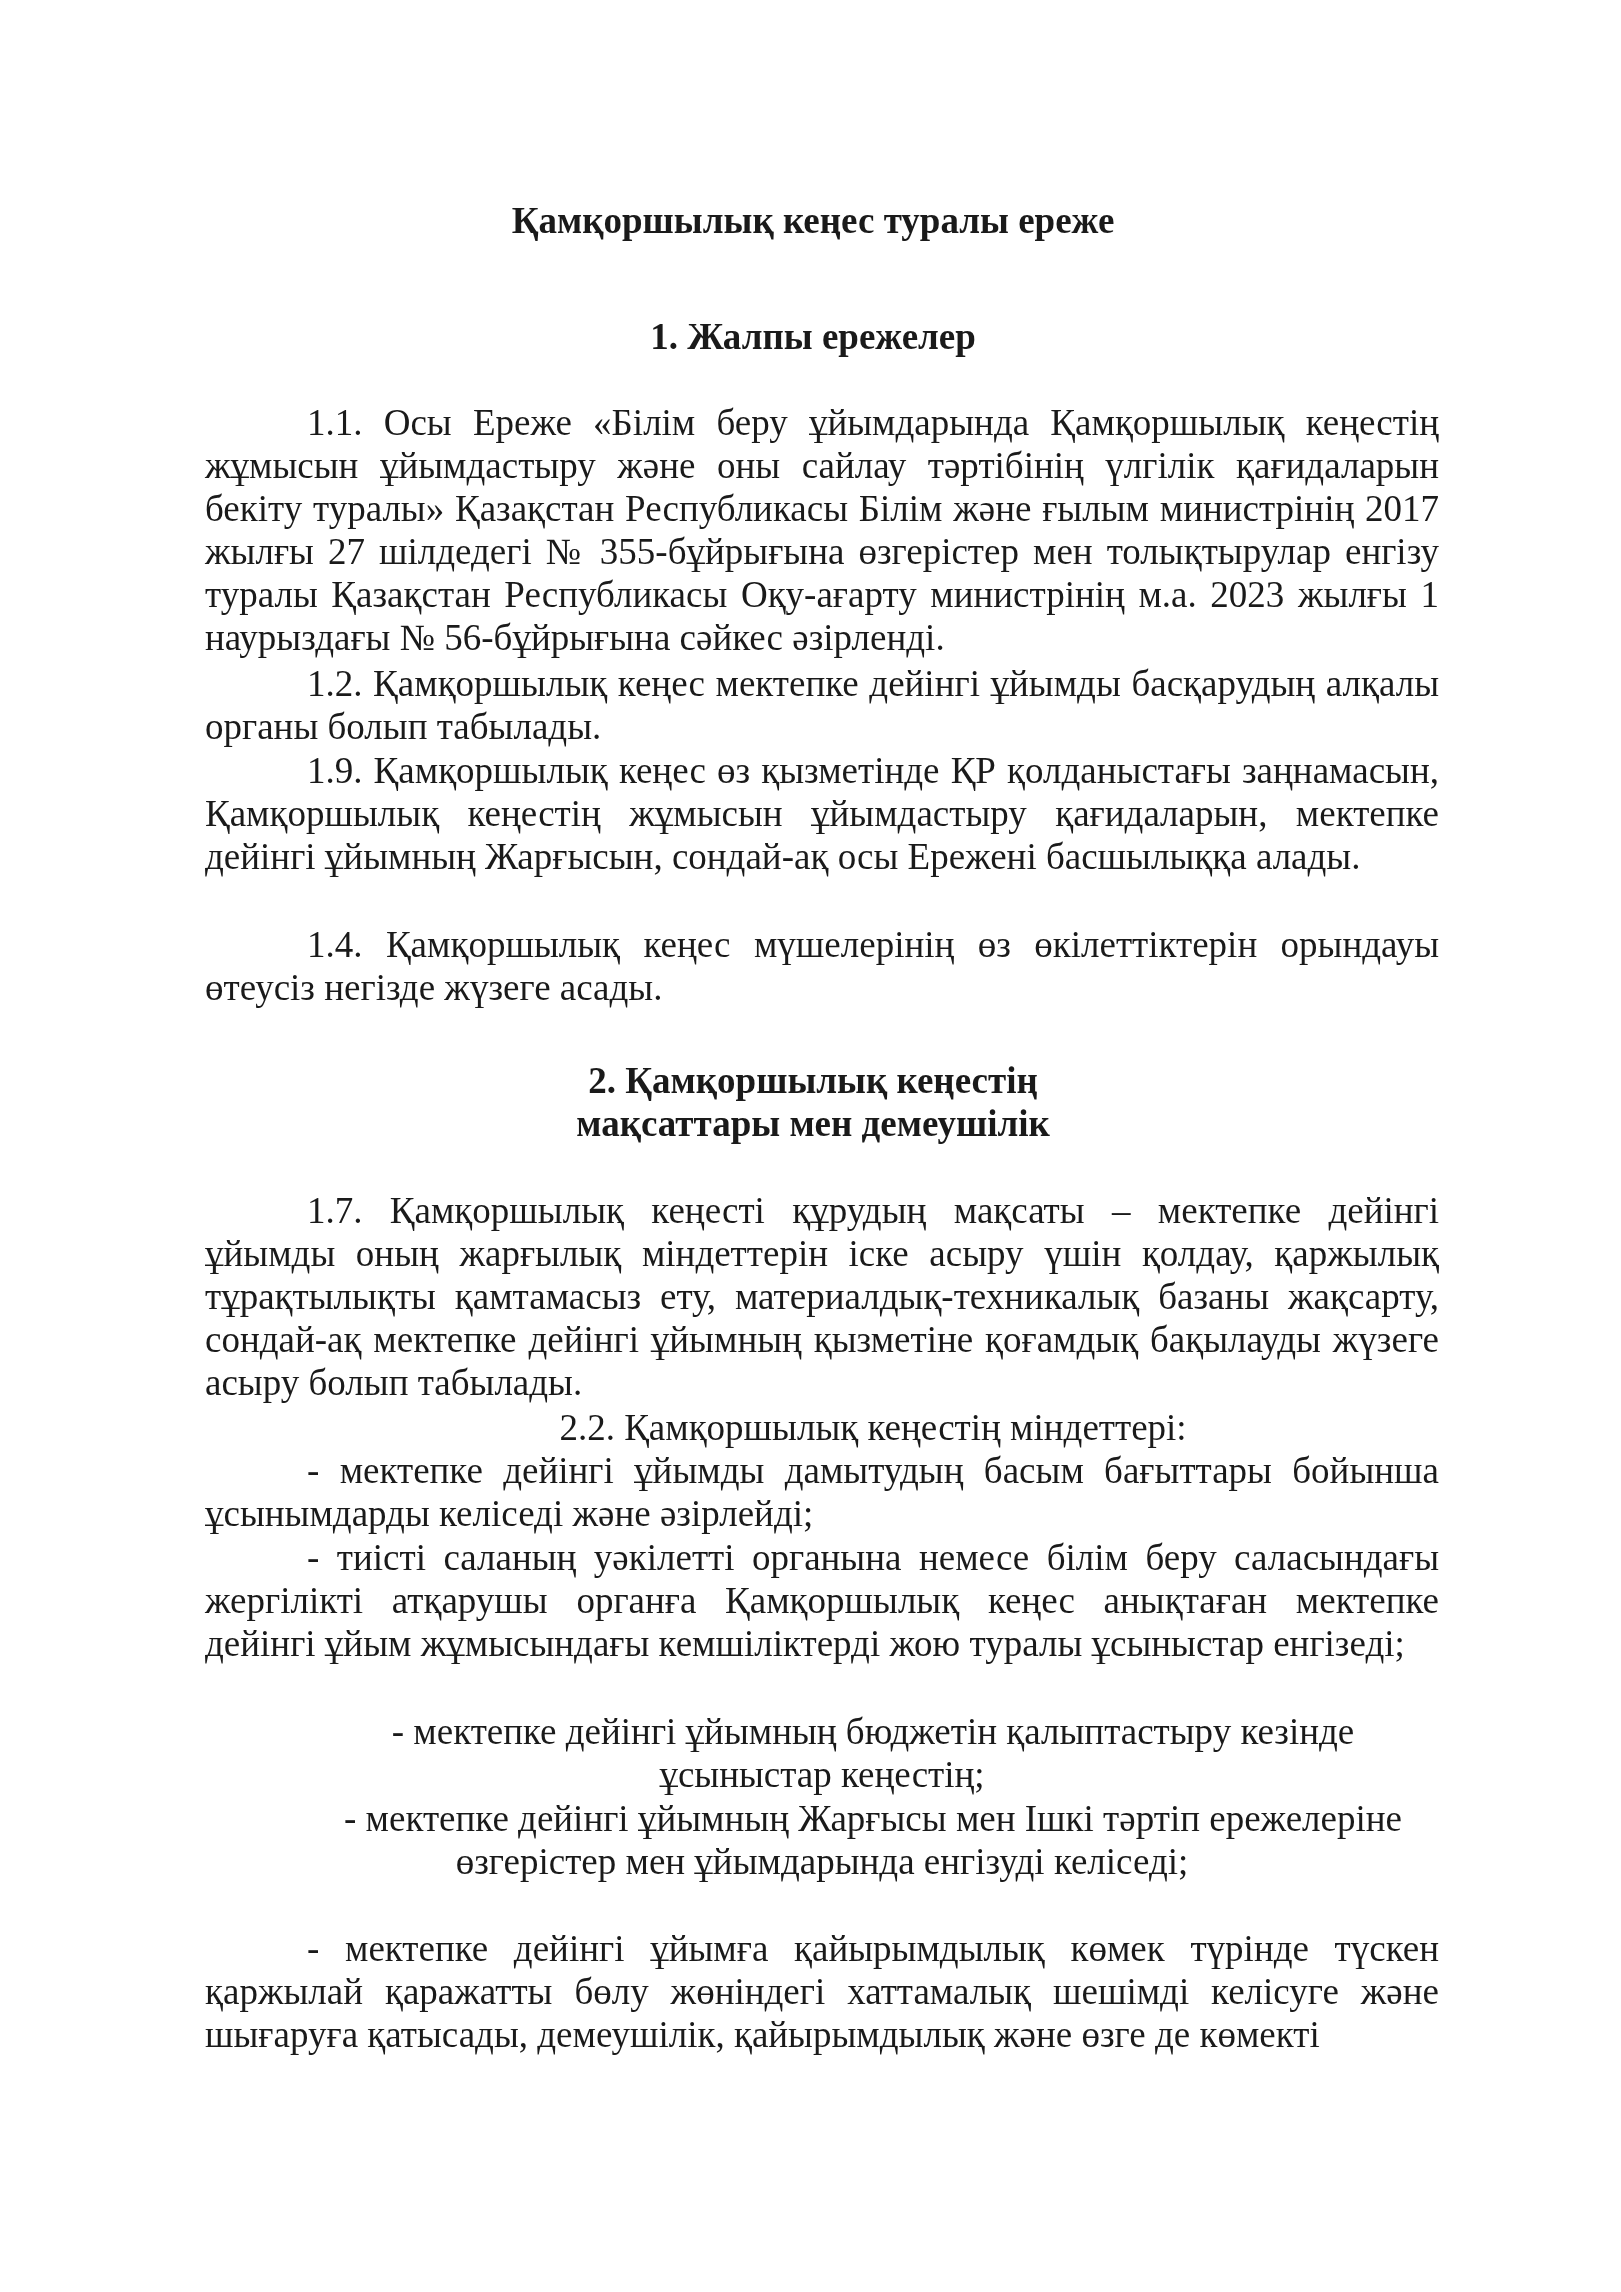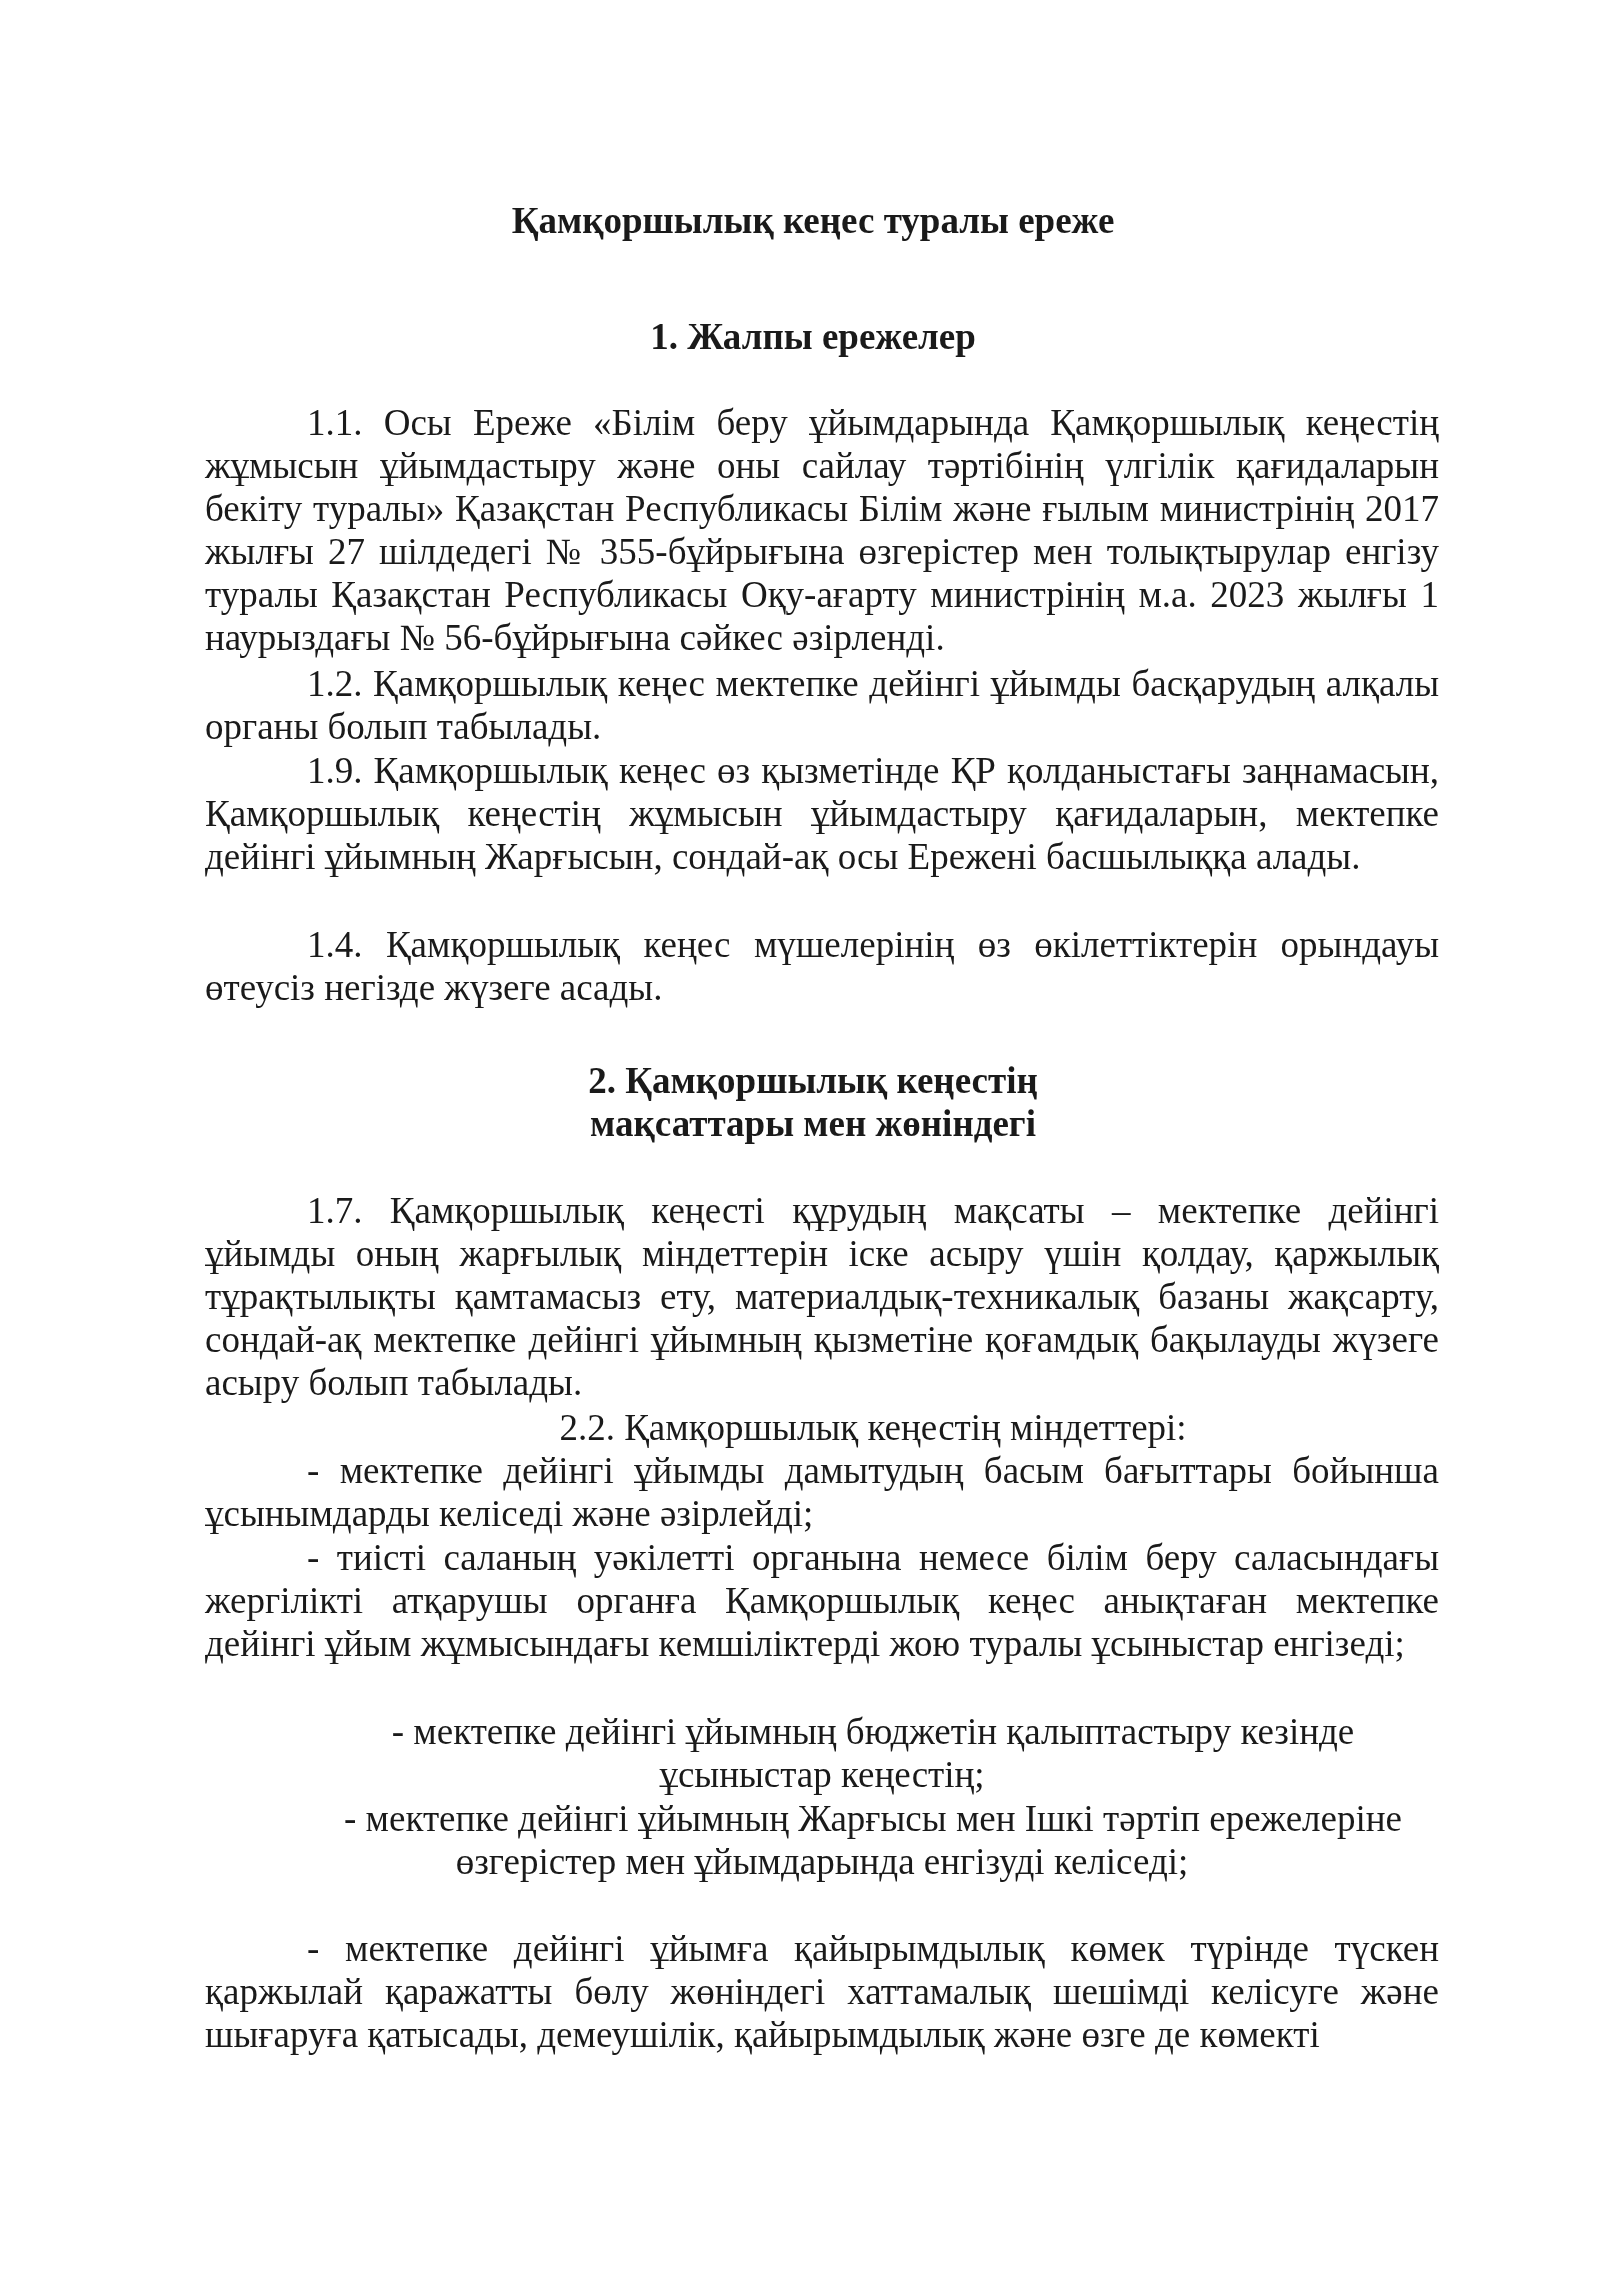--- a/index.html
+++ b/index.html
@@ -36,21 +36,21 @@
     <div class="doc-title">Қамқоршылық кеңес туралы ереже</div>
 
     <div class="sec-heading" style="top:315px;">1. Жалпы ережелер</div>
 
     <p class="para" style="top:400px;">1.1. Осы Ереже «Білім беру ұйымдарында Қамқоршылық кеңестің жұмысын ұйымдастыру және оны сайлау тәртібінің үлгілік қағидаларын бекіту туралы» Қазақстан Республикасы Білім және ғылым министрінің 2017 жылғы 27 шілдедегі № 355-бұйрығына өзгерістер мен толықтырулар енгізу туралы Қазақстан Республикасы Оқу-ағарту министрінің м.а. 2023 жылғы 1 наурыздағы № 56-бұйрығына сәйкес әзірленді.</p>
     <p class="para" style="top:661px;">1.2. Қамқоршылық кеңес мектепке дейінгі ұйымды басқарудың алқалы органы болып табылады.</p>
     <p class="para" style="top:748px;">1.9. Қамқоршылық кеңес өз қызметінде ҚР қолданыстағы заңнамасын, Қамқоршылық кеңестің жұмысын ұйымдастыру қағидаларын, мектепке дейінгі ұйымның Жарғысын, сондай-ақ осы Ережені басшылыққа алады.</p>
     <p class="para" style="top:922px;">1.4. Қамқоршылық кеңес мүшелерінің өз өкілеттіктерін орындауы өтеусіз негізде жүзеге асады.</p>
 
     <div class="sec-heading" style="top:1059px;">2. Қамқоршылық кеңестің</div>
-    <div class="sec-heading" style="top:1102px;">мақсаттары мен жөніндегі</div>
+    <div class="sec-heading" style="top:1102px;">мақсаттары мен демеушілік</div>
 
     <p class="para" style="top:1188px;">1.7. Қамқоршылық кеңесті құрудың мақсаты – мектепке дейінгі ұйымды оның жарғылық міндеттерін іске асыру үшін қолдау, қаржылық тұрақтылықты қамтамасыз ету, материалдық-техникалық базаны жақсарту, сондай-ақ мектепке дейінгі ұйымның қызметіне қоғамдық бақылауды жүзеге асыру болып табылады.</p>
     <p class="para left" style="top:1405px;">2.2. Қамқоршылық кеңестің міндеттері:</p>
     <p class="para" style="top:1448px;">- мектепке дейінгі ұйымды дамытудың басым бағыттары бойынша ұсынымдарды келіседі және әзірлейді;</p>
     <p class="para" style="top:1535px;">- тиісті саланың уәкілетті органына немесе білім беру саласындағы жергілікті атқарушы органға Қамқоршылық кеңес анықтаған мектепке дейінгі ұйым жұмысындағы кемшіліктерді жою туралы ұсыныстар енгізеді;</p>
     <p class="para left" style="top:1709px;">- мектепке дейінгі ұйымның бюджетін қалыптастыру кезінде</p>
     <p class="para left" style="top:1752px; text-indent:0;">ұсыныстар кеңестің;</p>
     <p class="para left" style="top:1796px;">- мектепке дейінгі ұйымның Жарғысы мен Ішкі тәртіп ережелеріне</p>
     <p class="para left" style="top:1839px; text-indent:0;">өзгерістер мен ұйымдарында енгізуді келіседі;</p>
     <p class="para" style="top:1926px;">- мектепке дейінгі ұйымға қайырымдылық көмек түрінде түскен қаржылай қаражатты бөлу жөніндегі хаттамалық шешімді келісуге және шығаруға қатысады, демеушілік, қайырымдылық және өзге де көмекті</p>

